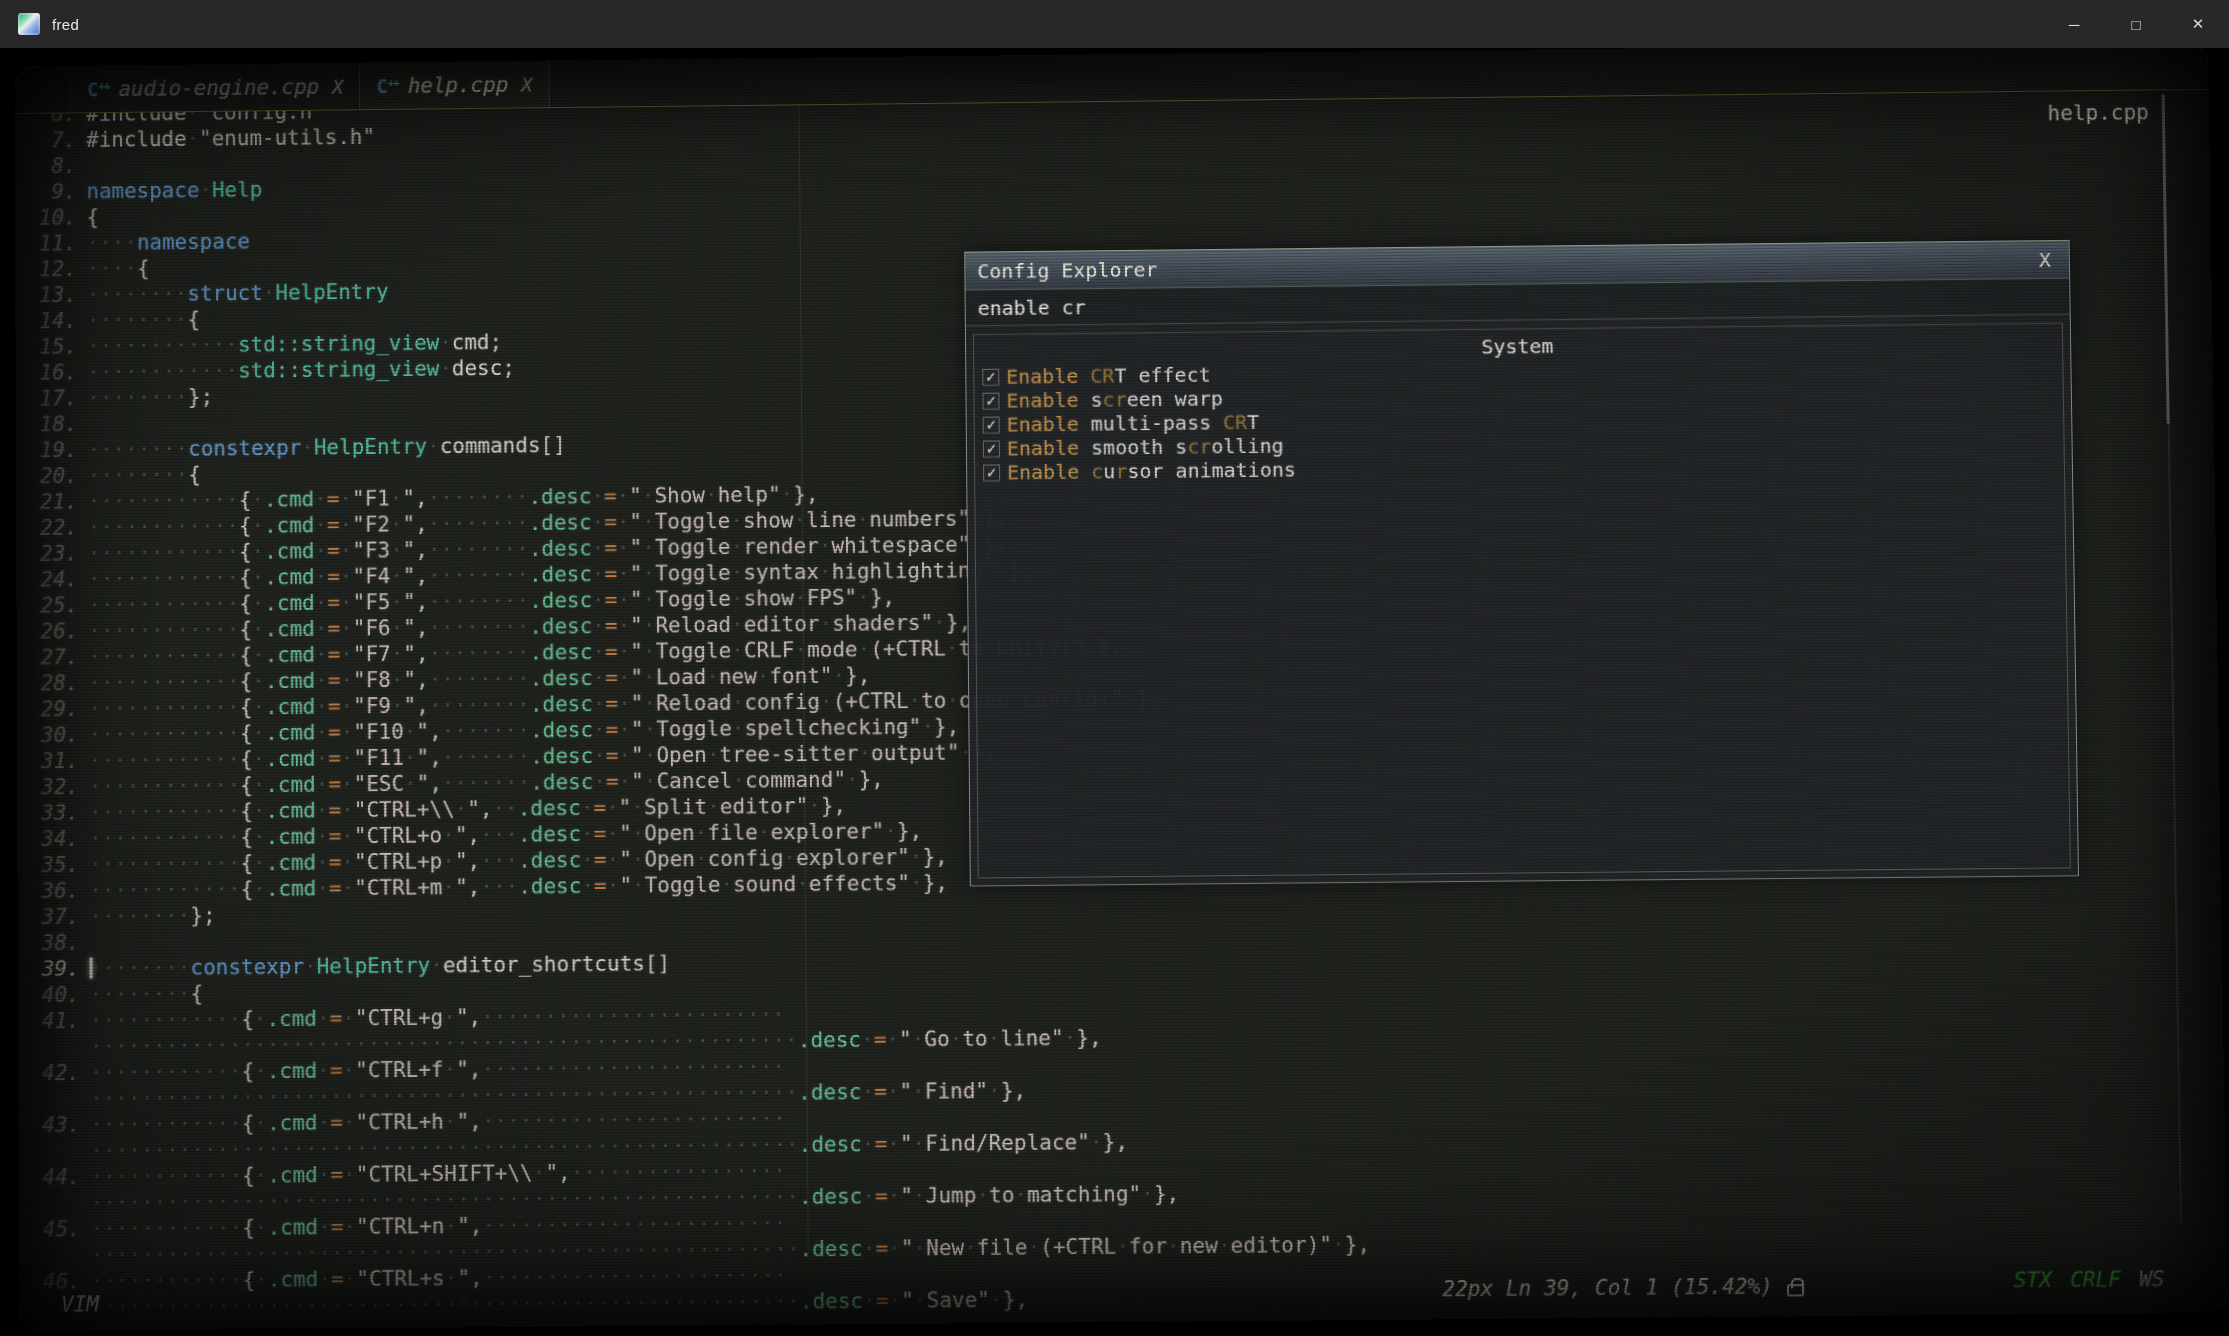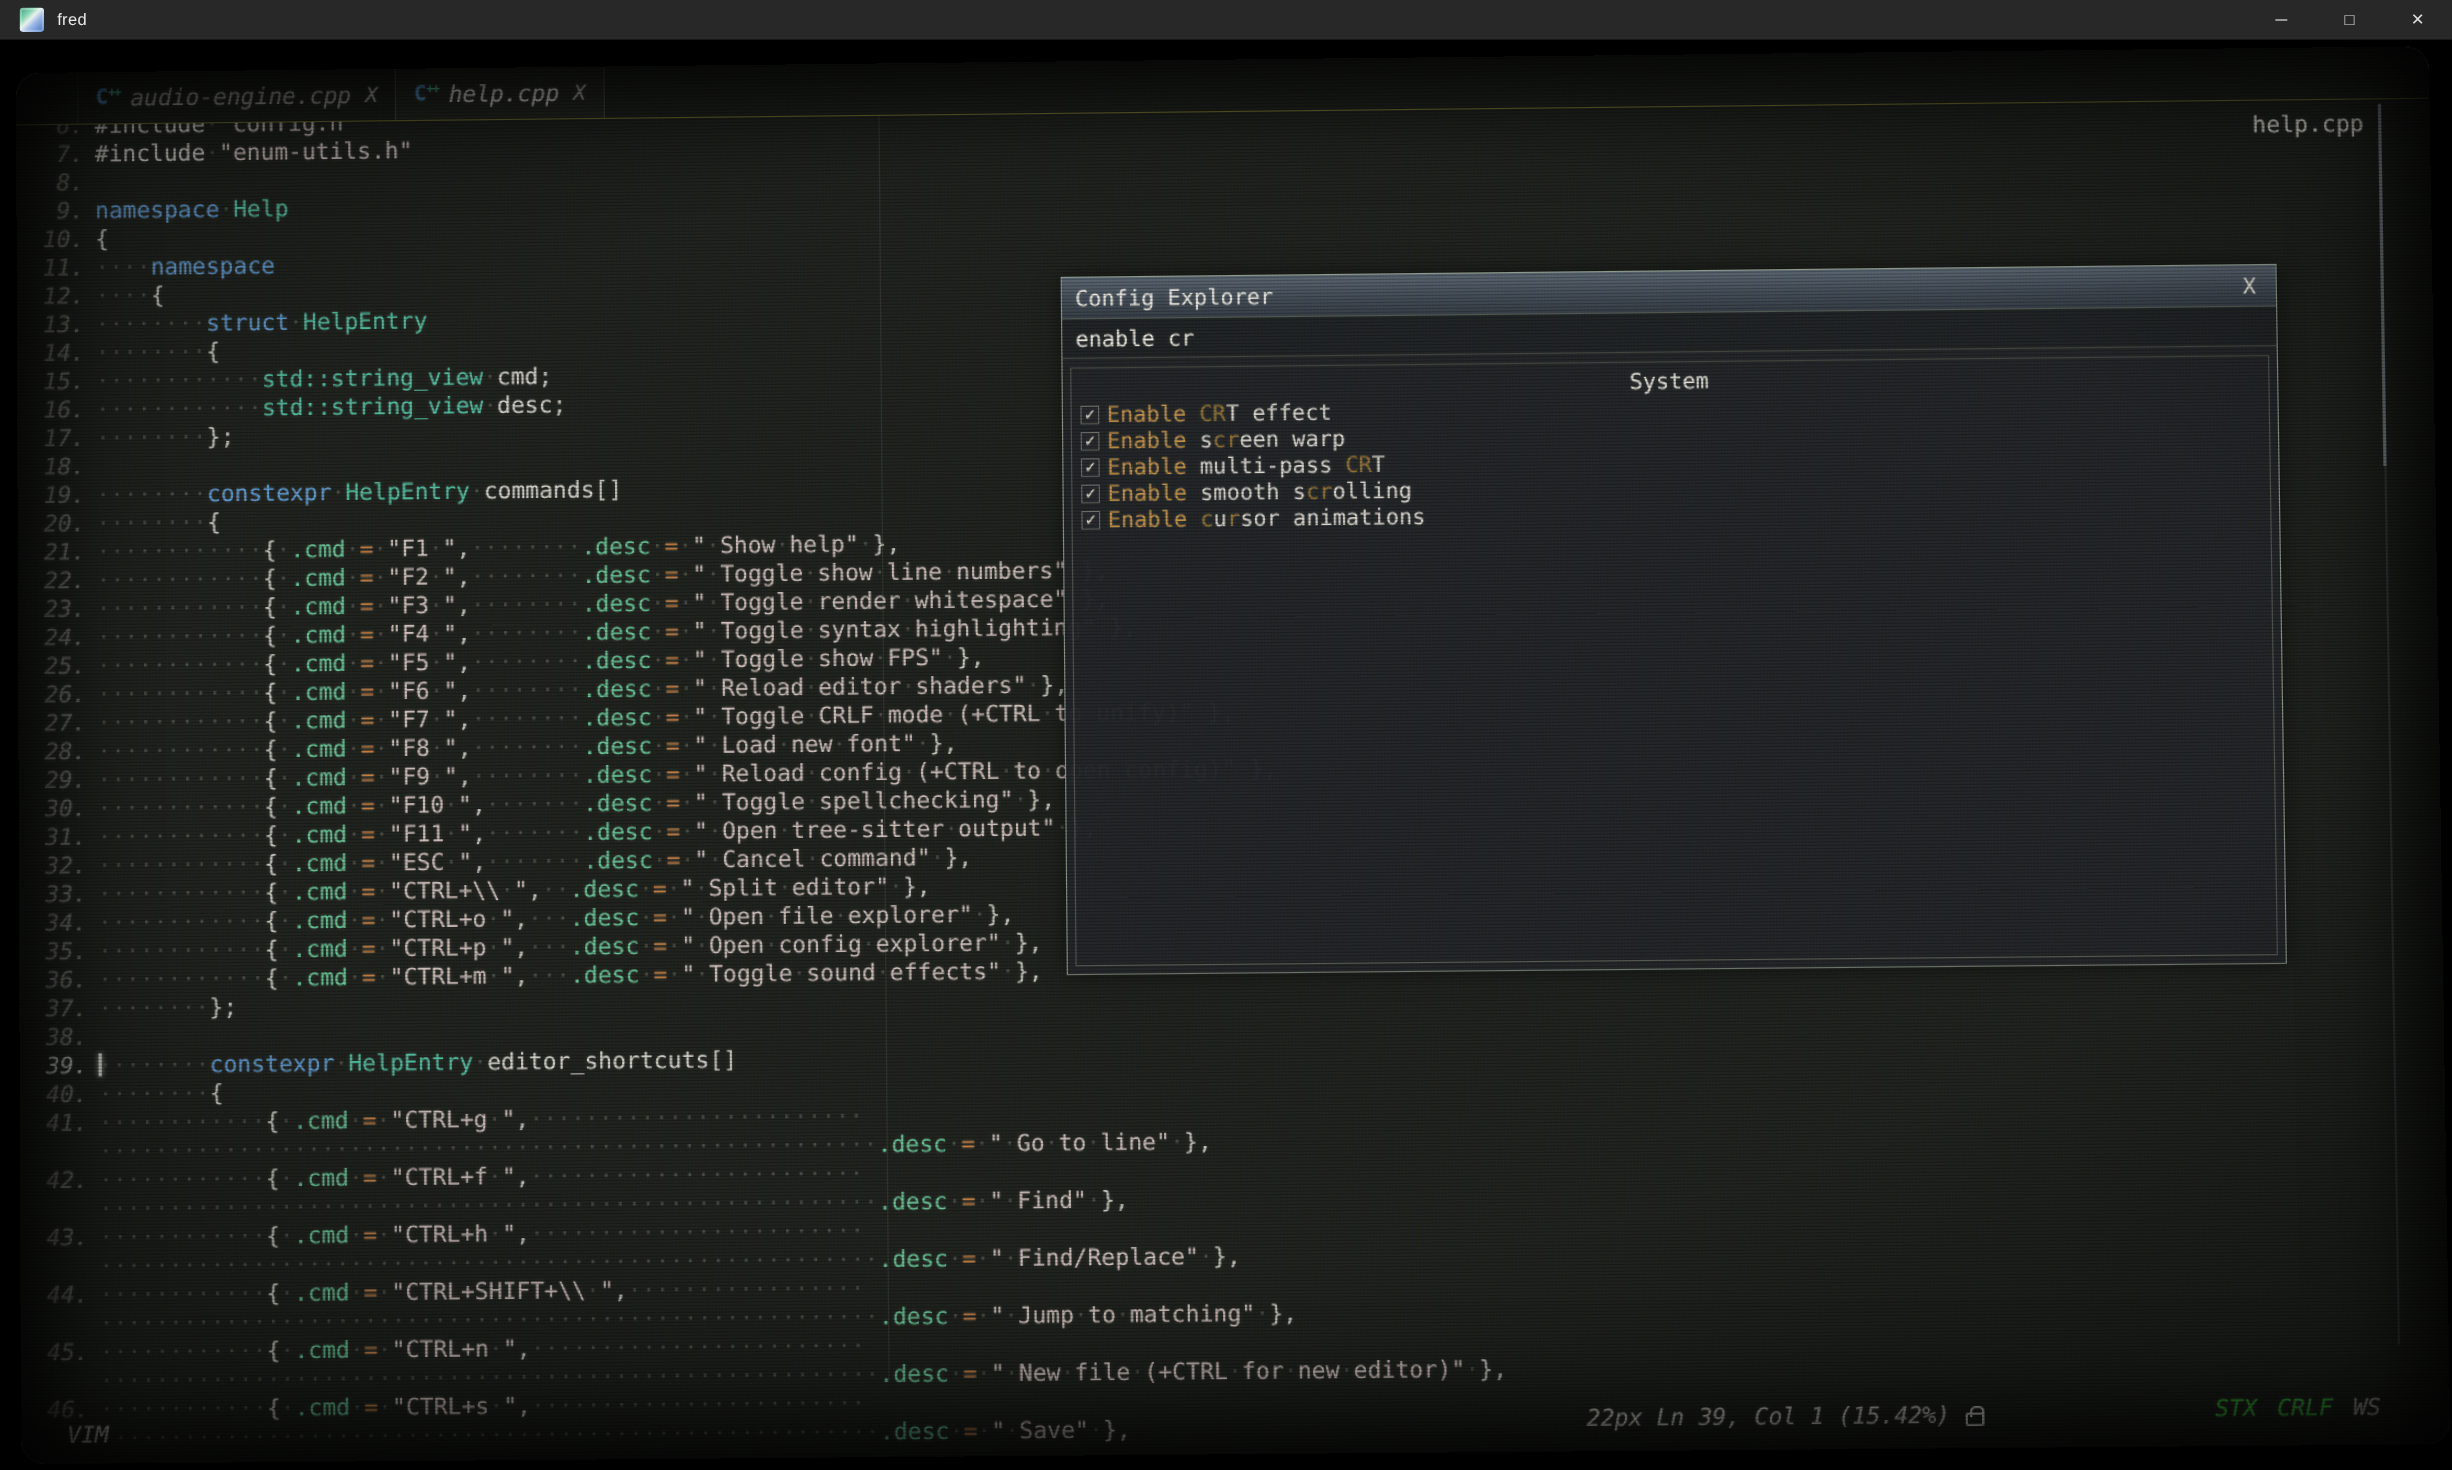--- a/index.html
+++ b/index.html
@@ -1,20 +1,20 @@
 <!DOCTYPE html>
 <html><head>
 <meta charset="utf-8">
 <style>
   * { box-sizing: border-box; margin: 0; padding: 0; }
   html,body { width:2229px; height:1336px; overflow:hidden; background:#000; }
   body { font-family:"DejaVu Sans Mono", monospace; }
 
   
-  .titlebar { position:absolute; top:0; left:0; width:2229px; height:36px;
+  .titlebar { position:absolute; top:0; left:0; width:2229px; height:48px;
     background:#282828; display:flex; align-items:center;
     font-family:"Liberation Sans", sans-serif; z-index:200; }
   .app-icon { width:22px; height:22px; margin-left:18px; border-radius:3px;
     background:linear-gradient(135deg,#3f9e7a 0%,#7fd3b0 28%,#e8f0ea 45%,#9db9e8 62%,#3a6fc2 100%);
     box-shadow:inset 0 0 0 2px rgba(255,255,255,.25); }
   .app-title { color:#e8e8e8; font-size:15px; margin-left:12px; letter-spacing:.3px; }
   .win-controls { margin-left:auto; display:flex; height:100%; }
   .win-btn { width:62px; height:100%; display:flex; align-items:center; justify-content:center;
     color:#dcdcdc; font-size:15px; }
 

